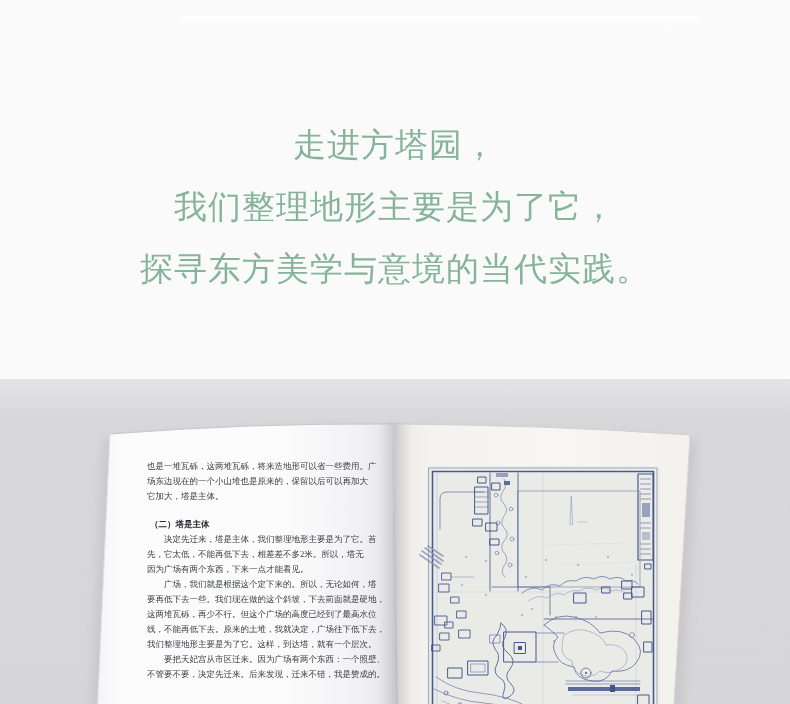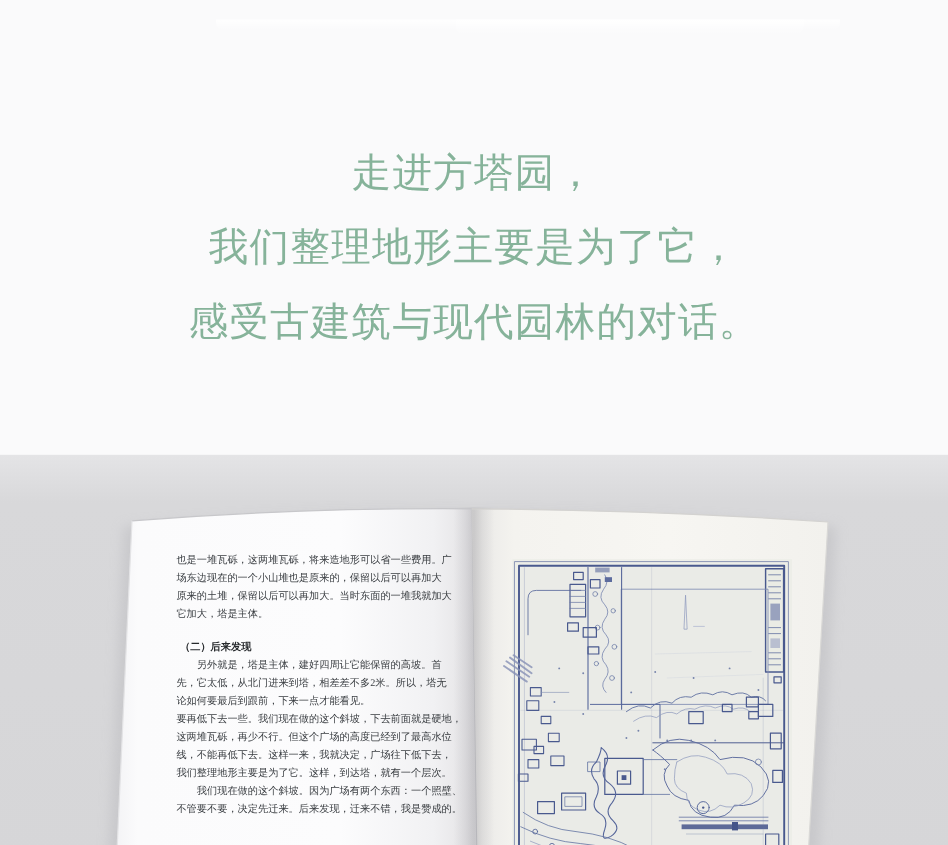--- a/index.html
+++ b/index.html
@@ -30,21 +30,21 @@
 <body>
 
 <div class="canvas">
 
   <div class="top-remnant"></div>
   <div class="top-remnant2"></div>
 
   <div class="hero">
     <div>走进方塔园，</div>
     <div>我们整理地形主要是为了它，</div>
-    <div>感受古建筑与现代园林的对话。</div>
+    <div>探寻东方美学与意境的当代实践。</div>
   </div>
 
   <div class="photo">
 
     <svg class="book-svg" width="790" height="341" viewBox="0 0 790 341">
       <defs>
         <linearGradient id="gL" x1="0" y1="0" x2="1" y2="0">
           <stop offset="0" stop-color="#f4f4f6"></stop>
           <stop offset="0.06" stop-color="#fbfbfc"></stop>
           <stop offset="0.62" stop-color="#fcfcfd"></stop>
@@ -77,31 +77,31 @@
 
       <path d="M110,55 Q250,44 393,45" stroke="#c7c7ca" stroke-width="1" fill="none"></path>
       <path d="M393,45 Q545,46 690,56" stroke="#d3d2d0" stroke-width="1" fill="none"></path>
       <path d="M110,55 L97,341" stroke="#e3e3e5" stroke-width="1" fill="none"></path>
       <path d="M690,56 L673,341" stroke="#d9d8d6" stroke-width="1" fill="none"></path>
     </svg>
 
     <div class="page-text">
       <div class="ln">也是一堆瓦砾，这两堆瓦砾，将来造地形可以省一些费用。广</div>
       <div class="ln">场东边现在的一个小山堆也是原来的，保留以后可以再加大</div>
-      <div class="ln">原来的土堆，保留以后可以再加大。当时东面的一堆我就加大</div>
       <div class="ln">它加大，塔是主体。</div>
-      <div class="ln heading">（二）后来发现</div>
-      <div class="ln">　　另外就是，塔是主体，建好四周让它能保留的高坡。首</div>
-      <div class="ln">先，它太低，从北门进来到塔，相差差不多2米。所以，塔无</div>
-      <div class="ln">论如何要最后到跟前，下来一点才能看见。</div>
+      <div class="ln heading">（二）塔是主体</div>
+      <div class="ln">　　决定先迁来，塔是主体，我们整理地形主要是为了它。首</div>
+      <div class="ln">先，它太低，不能再低下去，相差差不多2米。所以，塔无</div>
+      <div class="ln">因为广场有两个东西，下来一点才能看见。</div>
+      <div class="ln">　　广场，我们就是根据这个定下来的。所以，无论如何，塔</div>
       <div class="ln">要再低下去一些。我们现在做的这个斜坡，下去前面就是硬地，</div>
       <div class="ln">这两堆瓦砾，再少不行。但这个广场的高度已经到了最高水位</div>
-      <div class="ln">线，不能再低下去。这样一来，我就决定，广场往下低下去，</div>
+      <div class="ln">线，不能再低下去。原来的土堆，我就决定，广场往下低下去，</div>
       <div class="ln">我们整理地形主要是为了它。这样，到达塔，就有一个层次。</div>
-      <div class="ln">　　我们现在做的这个斜坡。因为广场有两个东西：一个照壁、</div>
+      <div class="ln">　　要把天妃宫从市区迁来。因为广场有两个东西：一个照壁、</div>
       <div class="ln">不管要不要，决定先迁来。后来发现，迁来不错，我是赞成的。</div>
     </div>
 
     <svg class="plan-svg" width="237" height="255" viewBox="0 0 237 255" stroke-linecap="round" stroke-linejoin="round">
 
       <rect x="1" y="1" width="233" height="254" fill="#edeee8"></rect>
       <rect x="8" y="8" width="218" height="246" fill="#dde4e2" opacity="0.22"></rect>
 
       <rect x="3" y="3" width="228" height="251" fill="none" stroke="#8691b4" stroke-width="0.8"></rect>
       <rect x="6.5" y="6.5" width="221" height="247" fill="none" stroke="#49598e" stroke-width="1.6"></rect>

